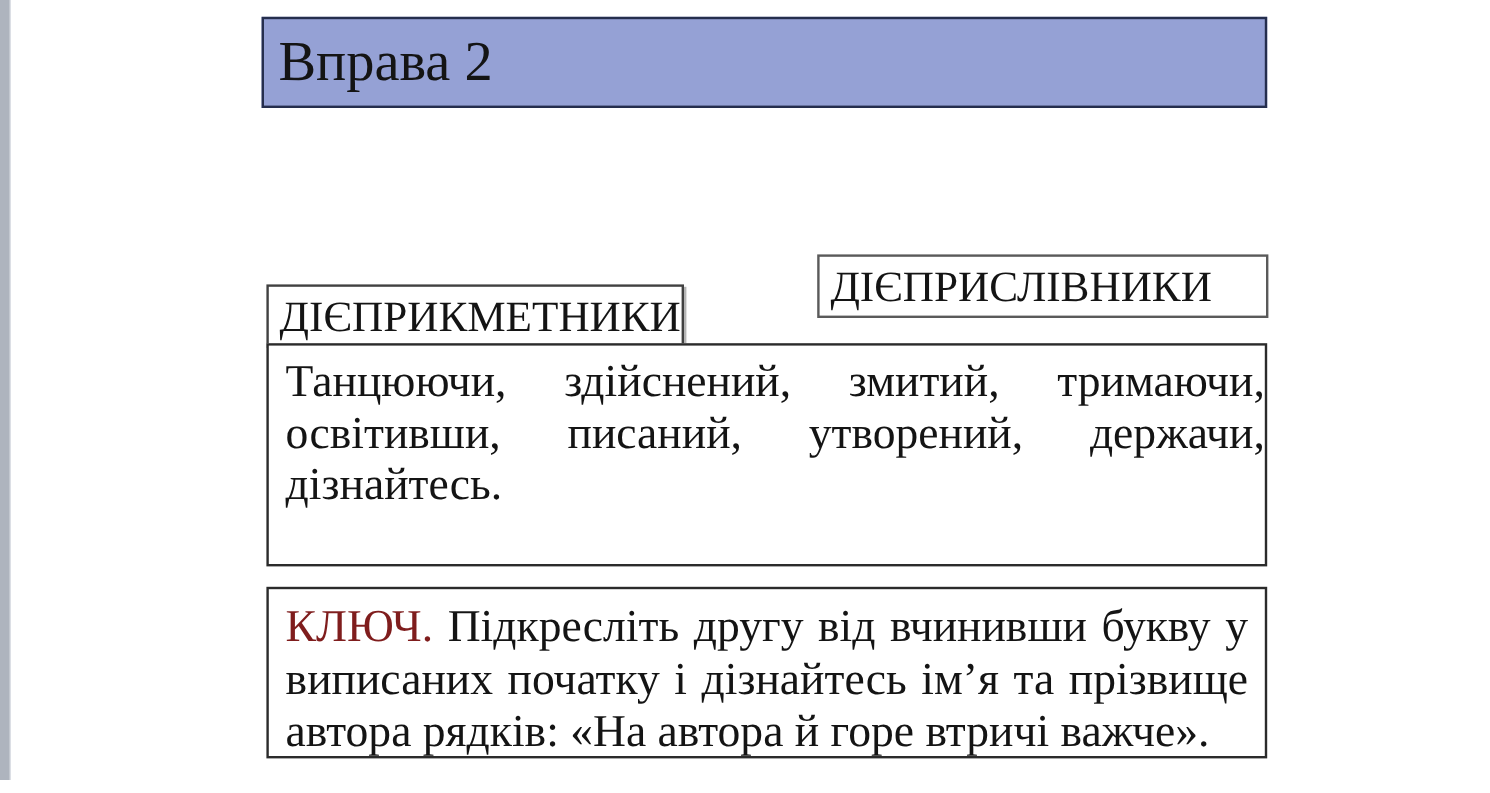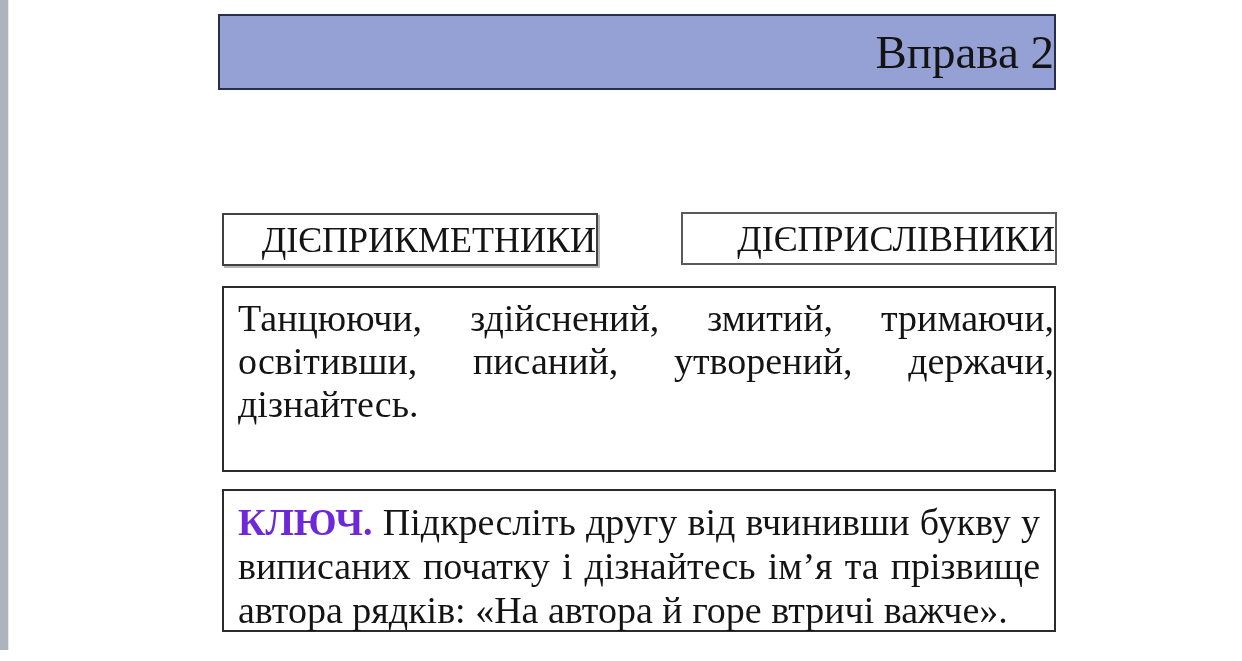--- a/index.html
+++ b/index.html
@@ -9,21 +9,21 @@
   }
   .page {
     position: relative;
     width: 1242px;
     height: 661px;
     background: #ffffff;
     overflow: hidden;
     font-family: "Liberation Serif", serif;
     color: #141414;
   }
-  .box { position: absolute; box-sizing: border-box; background: #ffffff; justify-content: flex-end; }
+  .box { position: absolute; box-sizing: border-box; background: #ffffff; }
 
   .edge-strip {
     position: absolute;
     left: 0; top: 0;
     width: 8px; height: 650px;
     background: #aeb4be;
     border-right: 1px solid #e4e7ec;
   }
 
   .header-box {
@@ -50,21 +50,21 @@
   .label-box {
     top: 213px;
     height: 53px;
     border: 2px solid #414141;
     font-size: 36px;
     display: flex;
     align-items: center;
     padding-left: 9px;
     white-space: nowrap;
   }
-  .label-left  { left: 222px; width: 376px; box-shadow: 2px 2px 0 rgba(90,90,90,0.45); }
+  .label-left  { left: 222px; width: 348px; box-shadow: 2px 2px 0 rgba(90,90,90,0.45); margin-top: 24px; }
   .label-right { left: 681px; top: 212px; width: 376px; border-color: #5a5a5a; }
 
   .words-box {
     left: 222px; top: 286px;
     width: 834px; height: 186px;
     border: 2px solid #2b2b2b;
     font-size: 38px;
     line-height: 43px;
     padding: 9px 0 0 14px;
   }
@@ -78,21 +78,21 @@
     padding: 9px 14px 0 14px;
   }
 
   .jline {
     text-align: justify;
     text-align-last: justify;
     white-space: normal;
   }
   .lline { text-align: left; }
 
-  .key-label { color: #6d28d9; font-weight: bold; }
+  .key-label { color: #7f1d1d; }
 </style>
 </head>
 <body>
 
 <div class="page">
 
   <div class="edge-strip"></div>
 
   <div class="box header-box">
     <span>Вправа 2</span>

